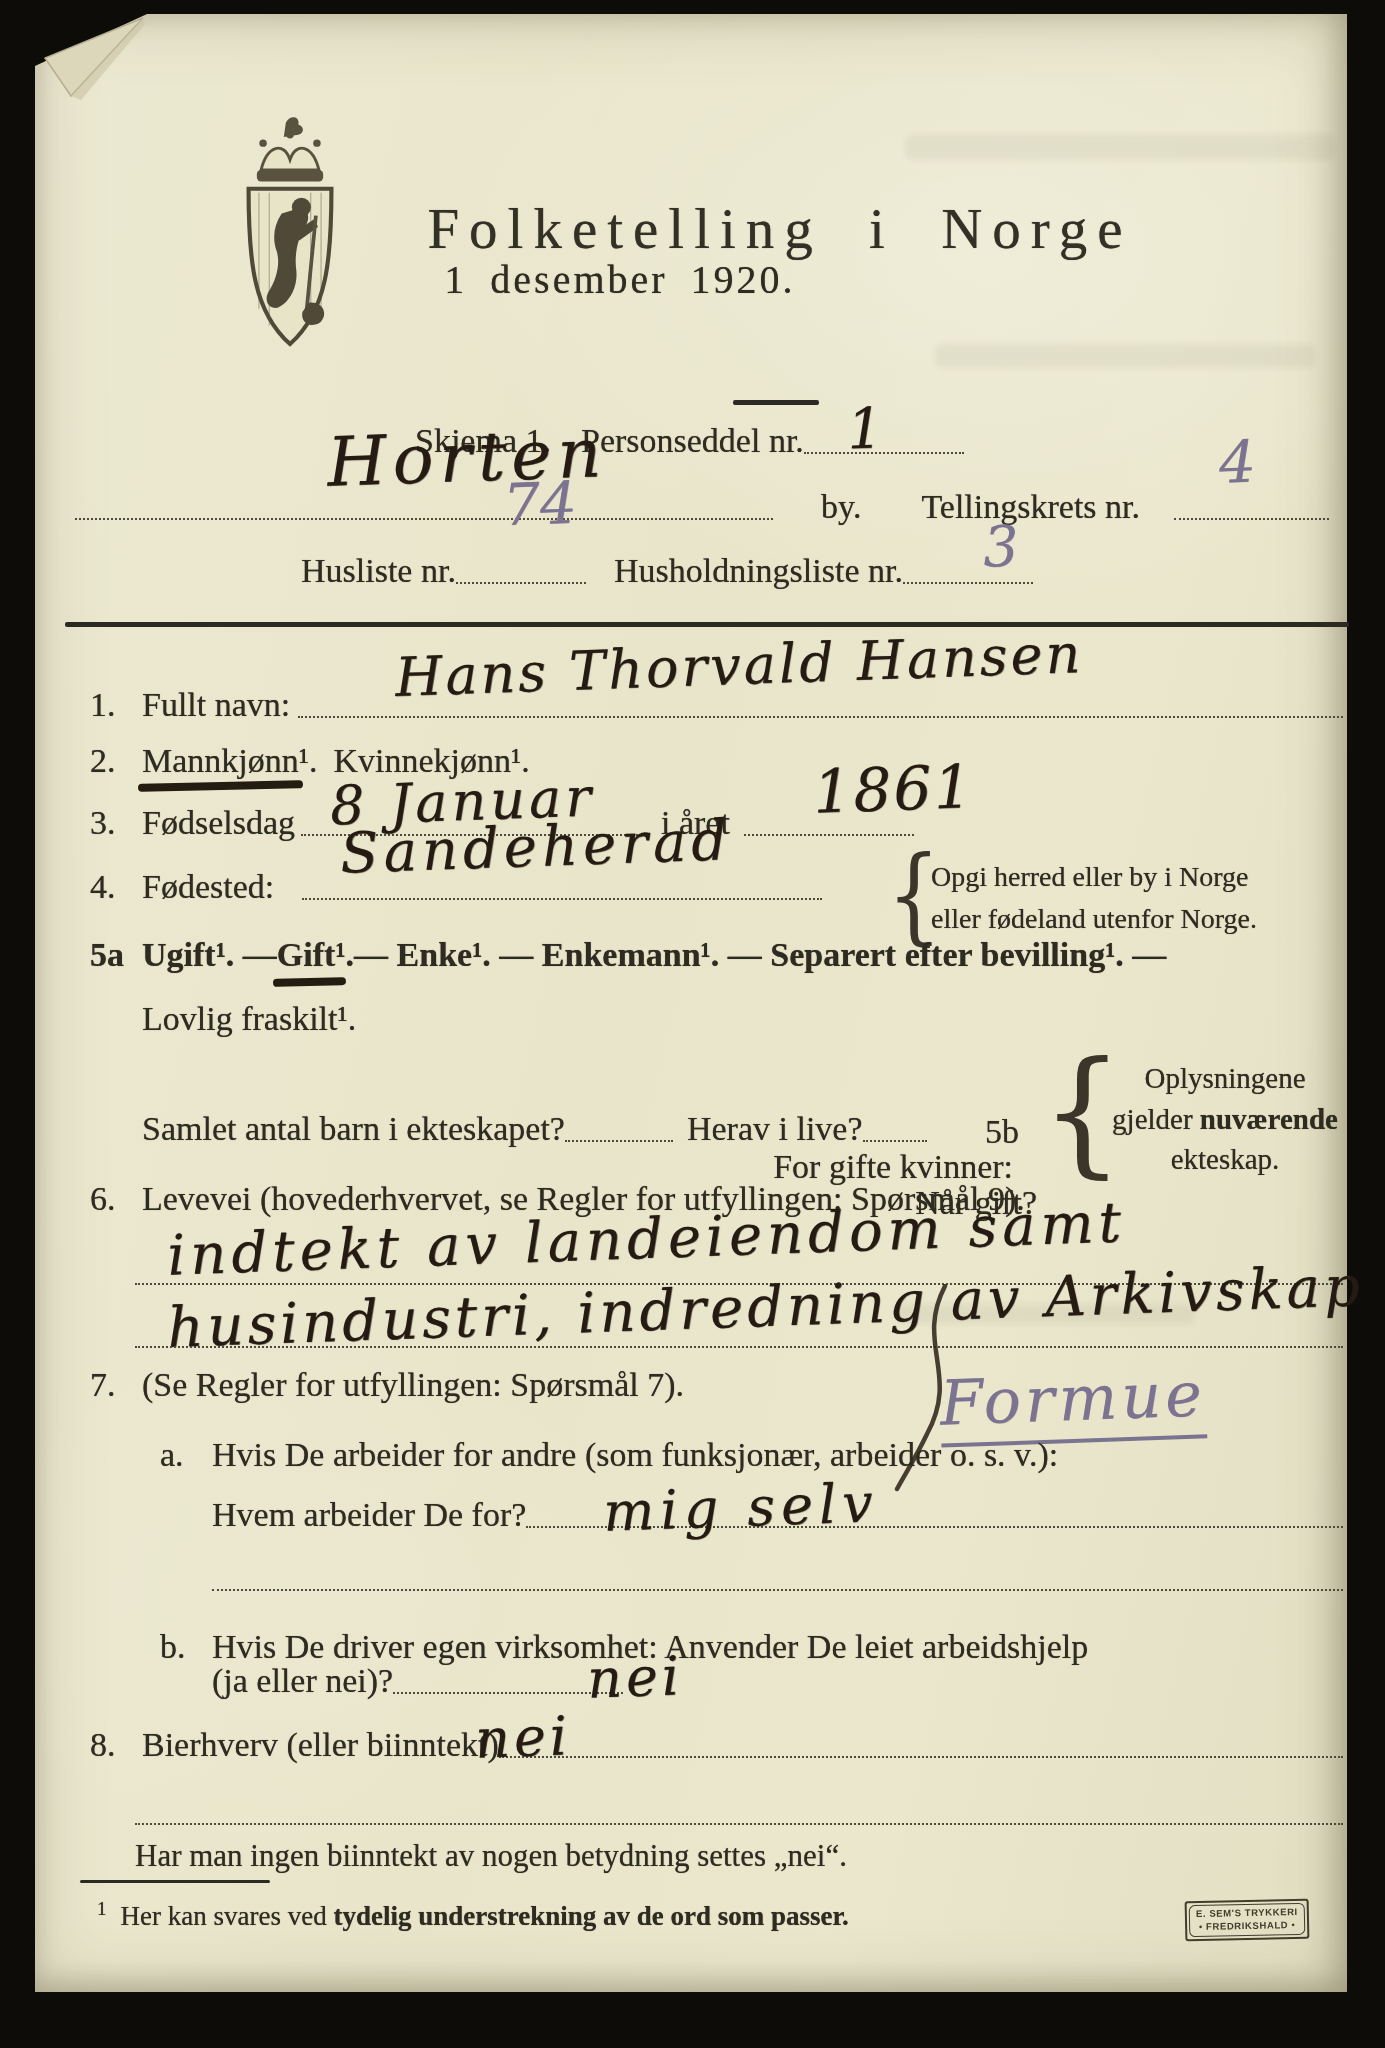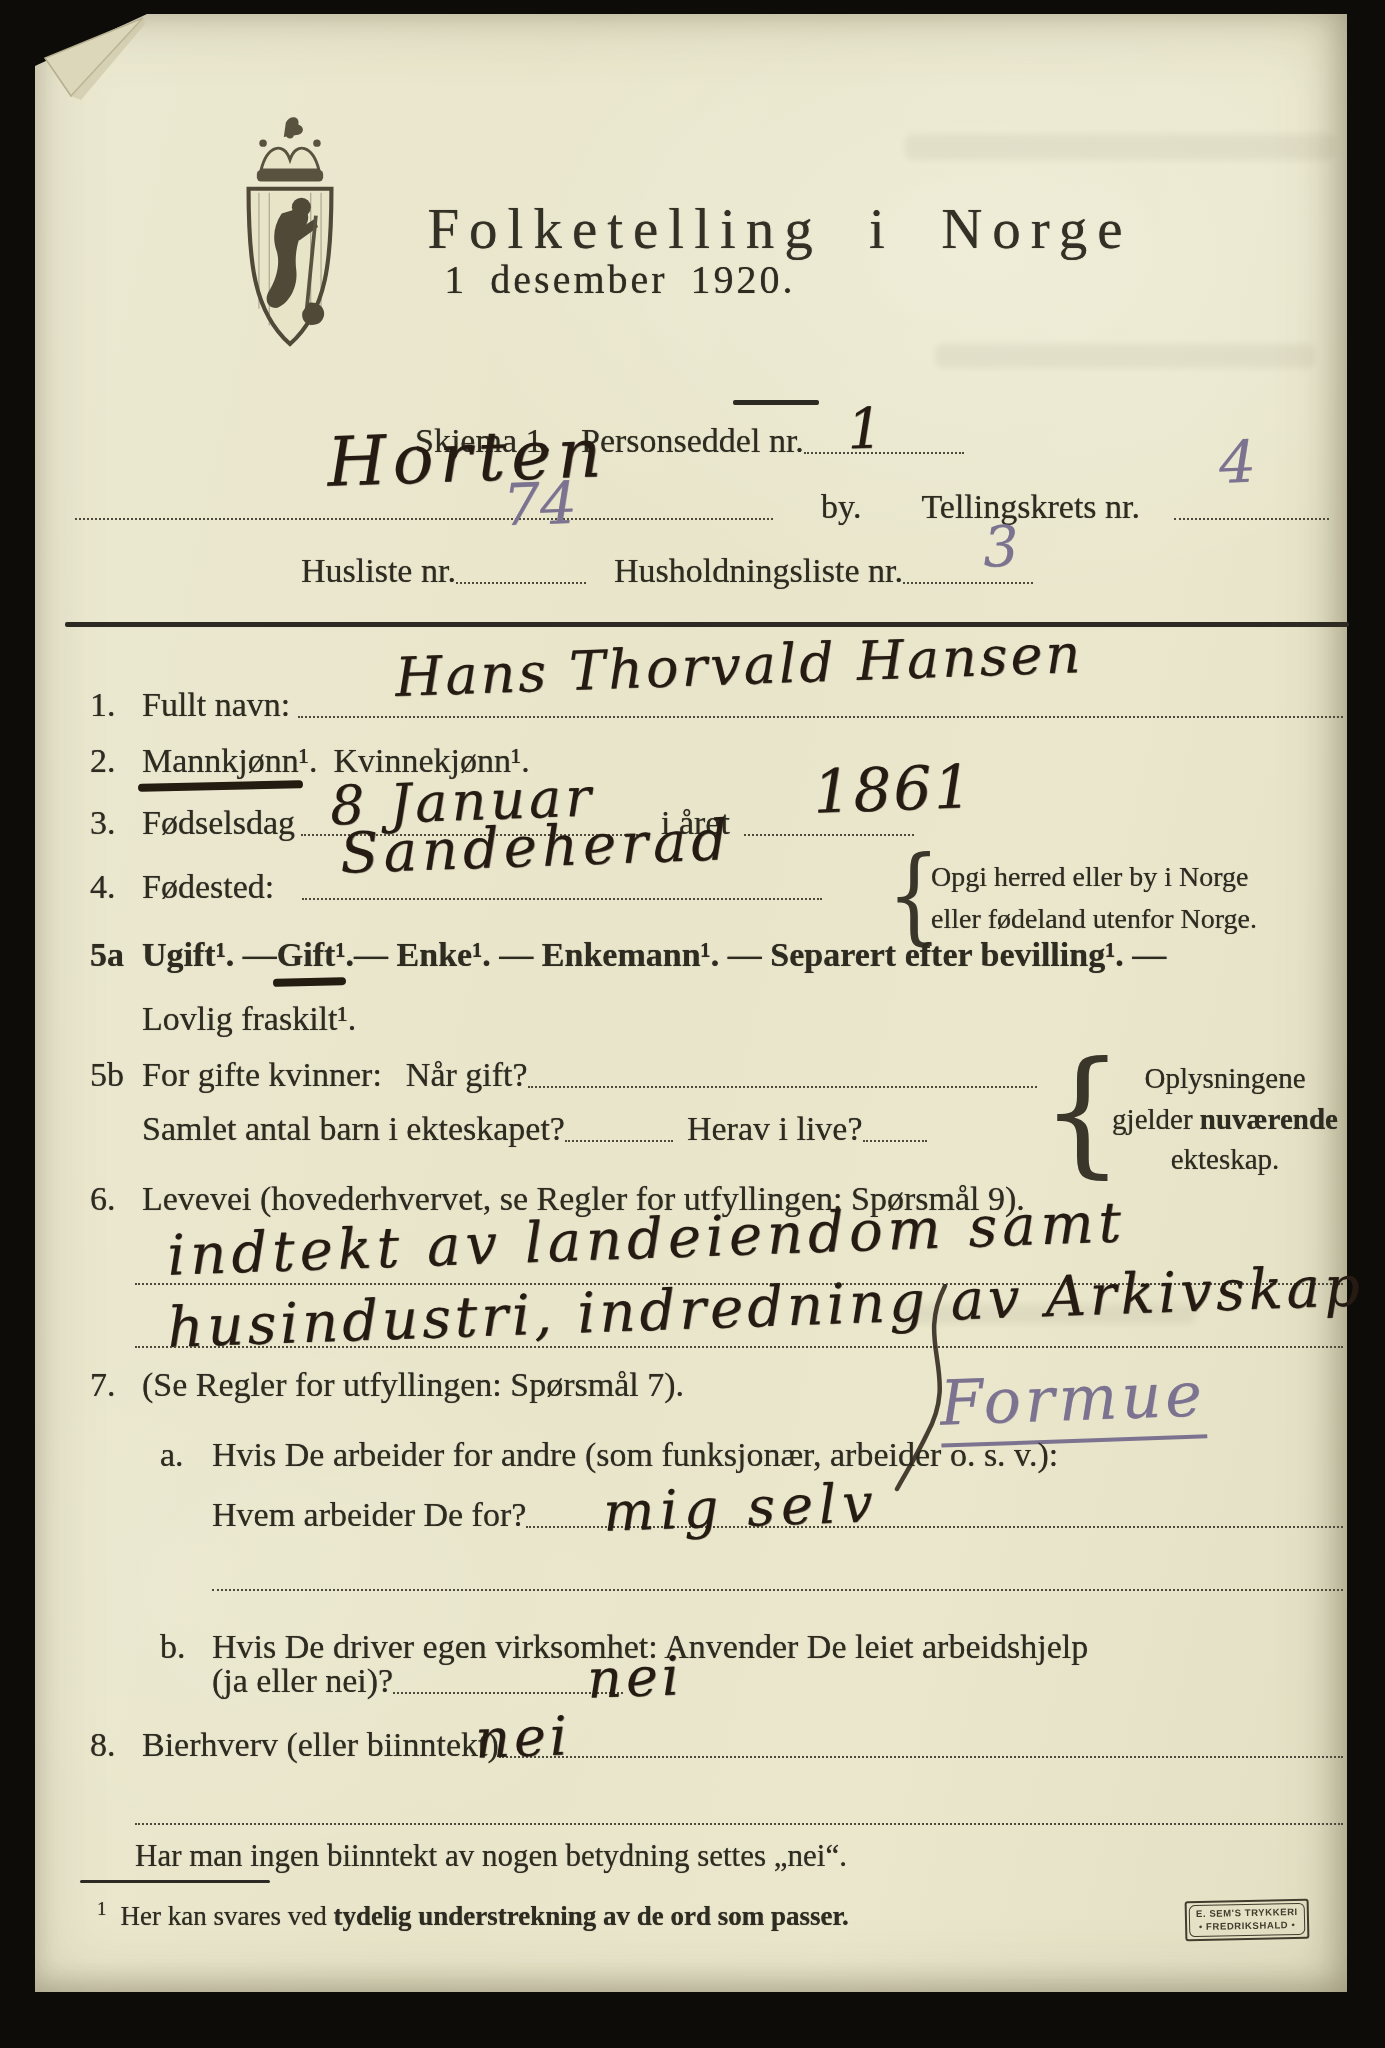--- a/index.html
+++ b/index.html
@@ -139,21 +139,21 @@
     <div class="row" style="left:55px;top:912px;height:46px;font-weight:bold;">
       <span class="num">5a</span>
       <span>Ugift¹. — </span>
       <span class="umark-s">Gift¹.</span>
       <span> — Enke¹. — Enkemann¹. — Separert efter bevilling¹. —</span>
     </div>
     <div class="row" style="left:107px;top:976px;height:46px;">
       <span>Lovlig fraskilt¹.</span>
     </div>
 
-    <div class="row" style="left:55px;top:1032px;right:310px;height:46px;">
+    <div class="row" style="left:55px;top:1100px;right:310px;height:46px;flex-direction:column;">
       <span class="num">5b</span>
       <span style="margin-right:24px;">For gifte kvinner:</span>
       <span>Når gift?</span>
       <span class="dl grow"></span>
     </div>
     <div class="row" style="left:107px;top:1086px;height:46px;">
       <span>Samlet antal barn i ekteskapet?</span>
       <span class="dl" style="width:108px;"></span>
       <span style="margin-left:14px;">Herav i live?</span>
       <span class="dl" style="width:64px;"></span>

